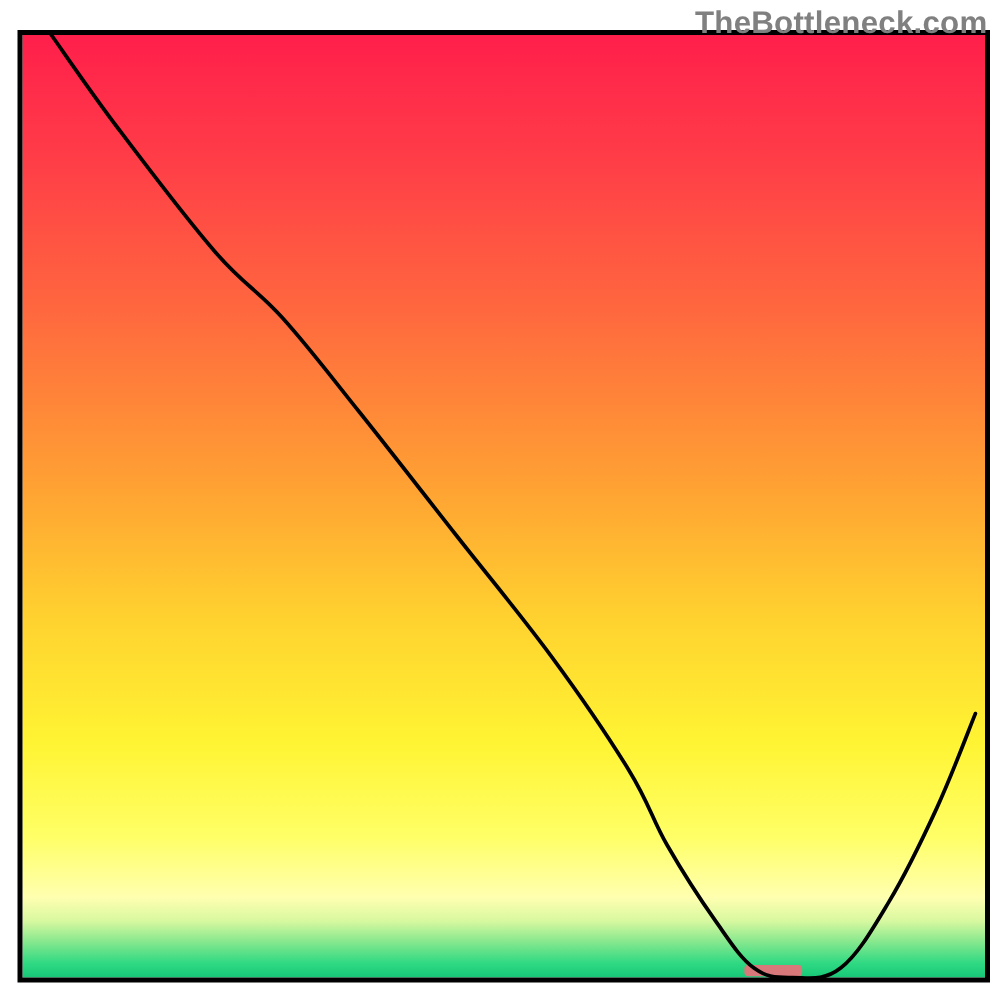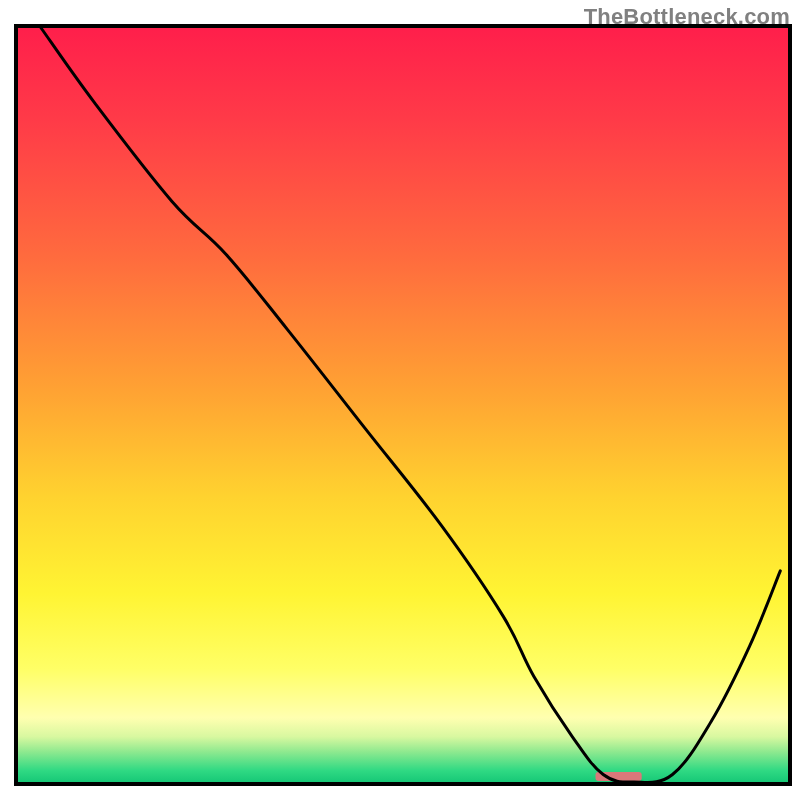--- a/index.html
+++ b/index.html
@@ -13,21 +13,21 @@
   }
   .stage {
     position: relative;
     width: 800px;
     height: 800px;
   }
   .watermark {
     position: absolute;
     top: 4px;
     right: 10px;
-    font-size: 22px;
+    font-size: 25px;
     font-weight: 600;
     color: #808080;
     letter-spacing: 0.2px;
     user-select: none;
   }
   svg {
     display: block;
   }
 </style>
 </head>

